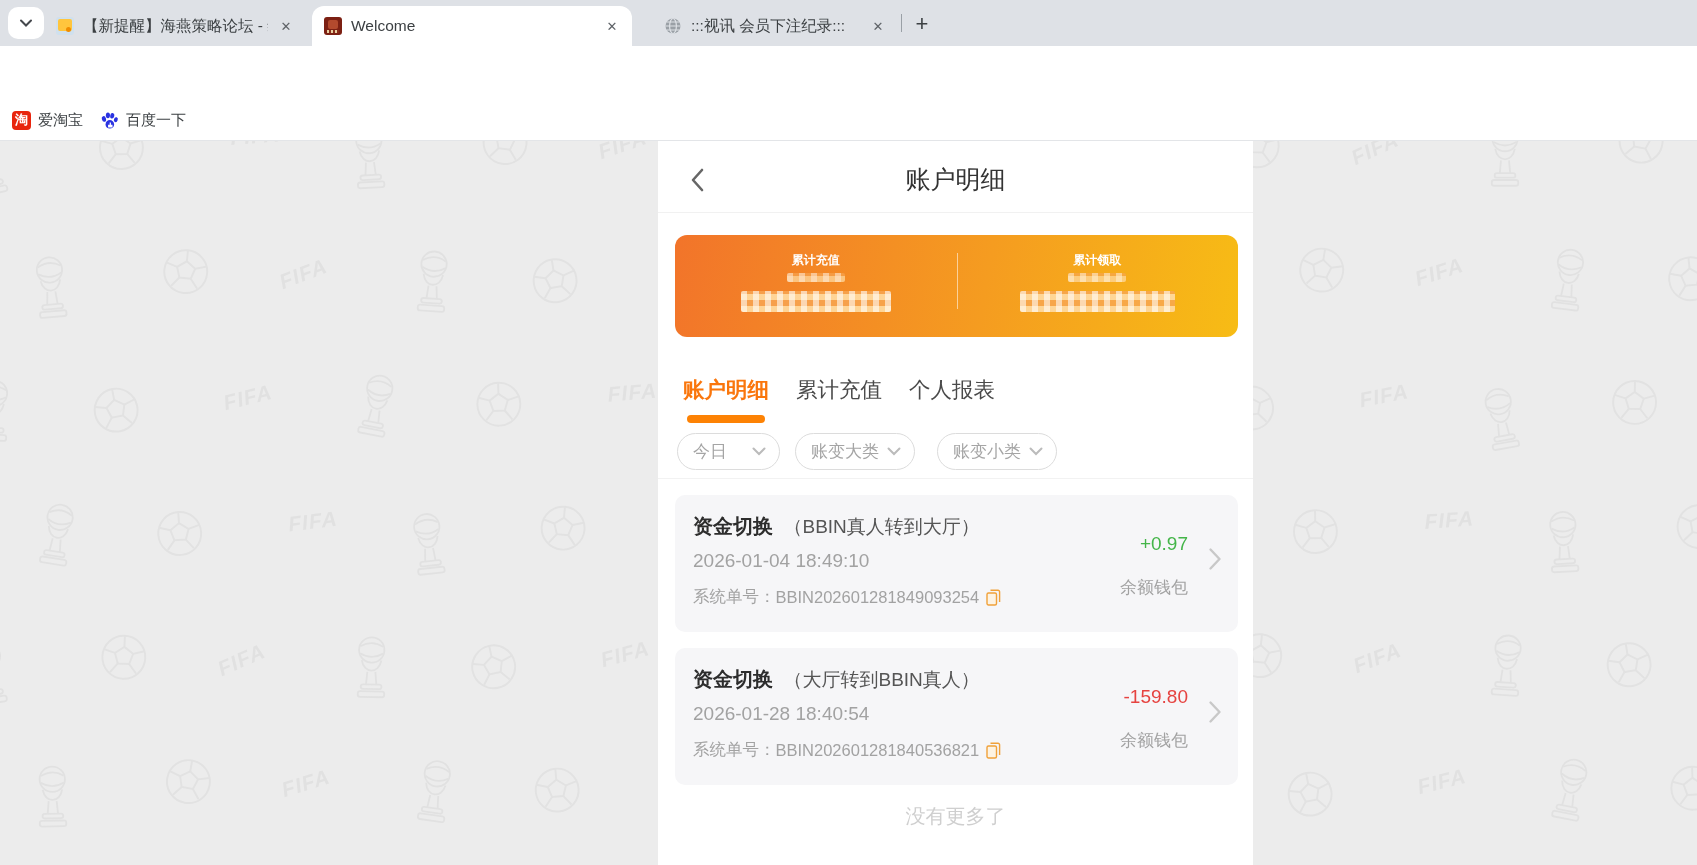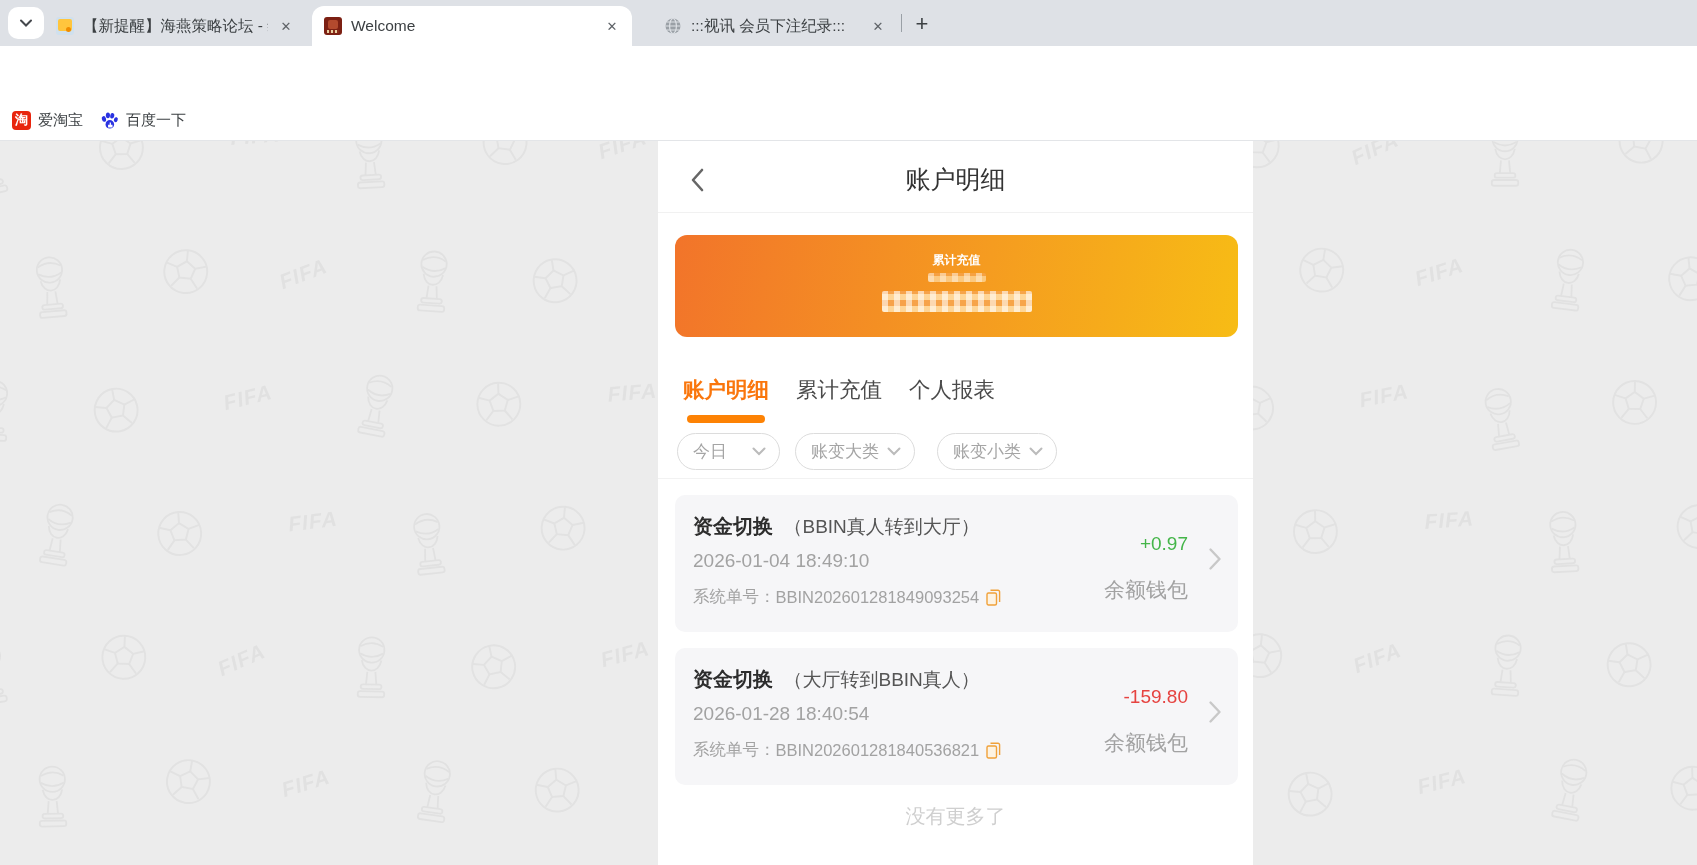--- a/index.html
+++ b/index.html
@@ -78,21 +78,21 @@
   .record-card { position:absolute; left:17px; width:563px; height:137px; background:#f6f6f8; border-radius:10px; cursor:pointer; }
   .rec-title { position:absolute; left:18px; top:18px; white-space:nowrap; }
   .rec-type { font-size:20px; font-weight:bold; color:#2d2d2d; }
   .rec-detail { font-size:19px; color:#555; margin-left:6px; }
   .rec-time { position:absolute; left:18px; top:55px; font-size:19px; color:#a2a2a2; }
   .rec-order { position:absolute; left:18px; top:91px; font-size:16.5px; color:#a2a2a2; display:flex; align-items:center; }
   .copy-btn { background:transparent; border:none; margin-left:7px; cursor:pointer; height:17px; }
   .rec-amount { position:absolute; right:50px; top:38px; font-size:19px; font-weight:500; }
   .rec-amount.pos { color:#44b549; }
   .rec-amount.neg { color:#e64340; }
-  .rec-wallet { position:absolute; right:50px; top:81px; font-size:21px; color:#a2a2a2; }
+  .rec-wallet { position:absolute; right:50px; top:81px; font-size:17px; color:#a2a2a2; }
   .rec-chevron { position:absolute; right:16px; top:52px; }
 
   .list-footer { position:absolute; left:0; top:662px; width:595px; text-align:center; font-size:20px; color:#cfcfcf; }
 </style>
 </head>
 <body>
 
 <div class="screen">
 
   <div class="tabstrip">
@@ -654,20 +654,25 @@
         </button>
         <div class="page-title">账户明细</div>
       </div>
 
       <div class="summary-card">
         <div class="summary-col">
           <span class="summary-label">累计充值</span>
           <span class="mosaic small"></span>
           <span class="mosaic value" style="width:150px;"></span>
         </div>
+        <div class="summary-col">
+          <span class="summary-label">累计领取</span>
+          <span class="mosaic small"></span>
+          <span class="mosaic value" style="width:155px;"></span>
+        </div>
       </div>
 
       <div class="page-tabs">
         <button class="page-tab active">账户明细</button>
         <button class="page-tab">累计充值</button>
         <button class="page-tab">个人报表</button>
       </div>
       <div class="tab-underline"></div>
 
       <button class="pill" style="left:19px;width:103px;">

